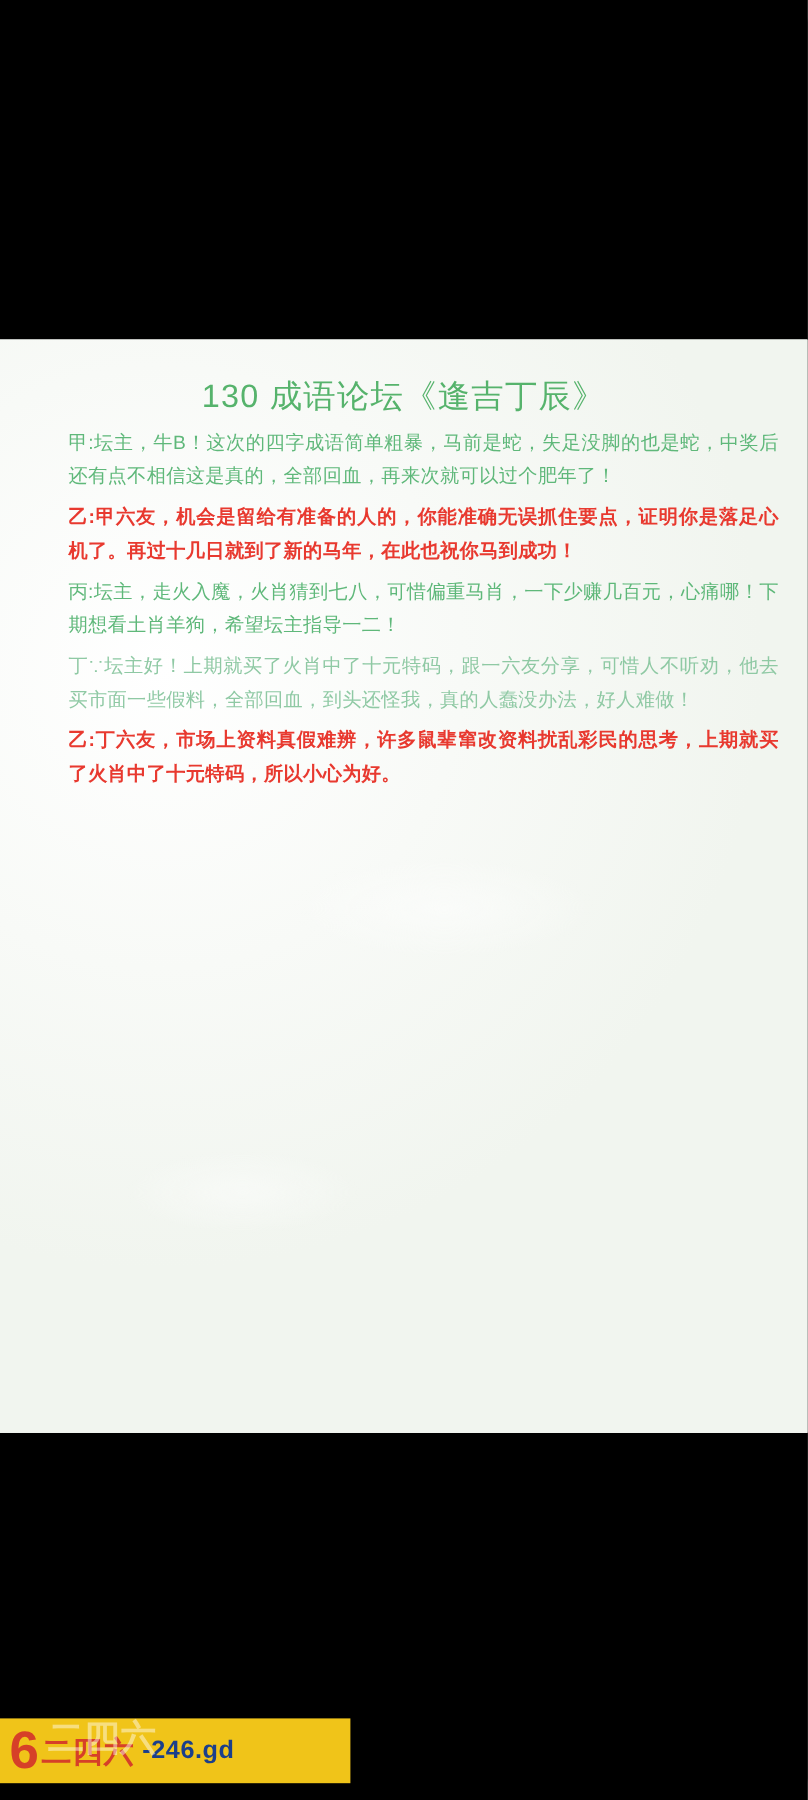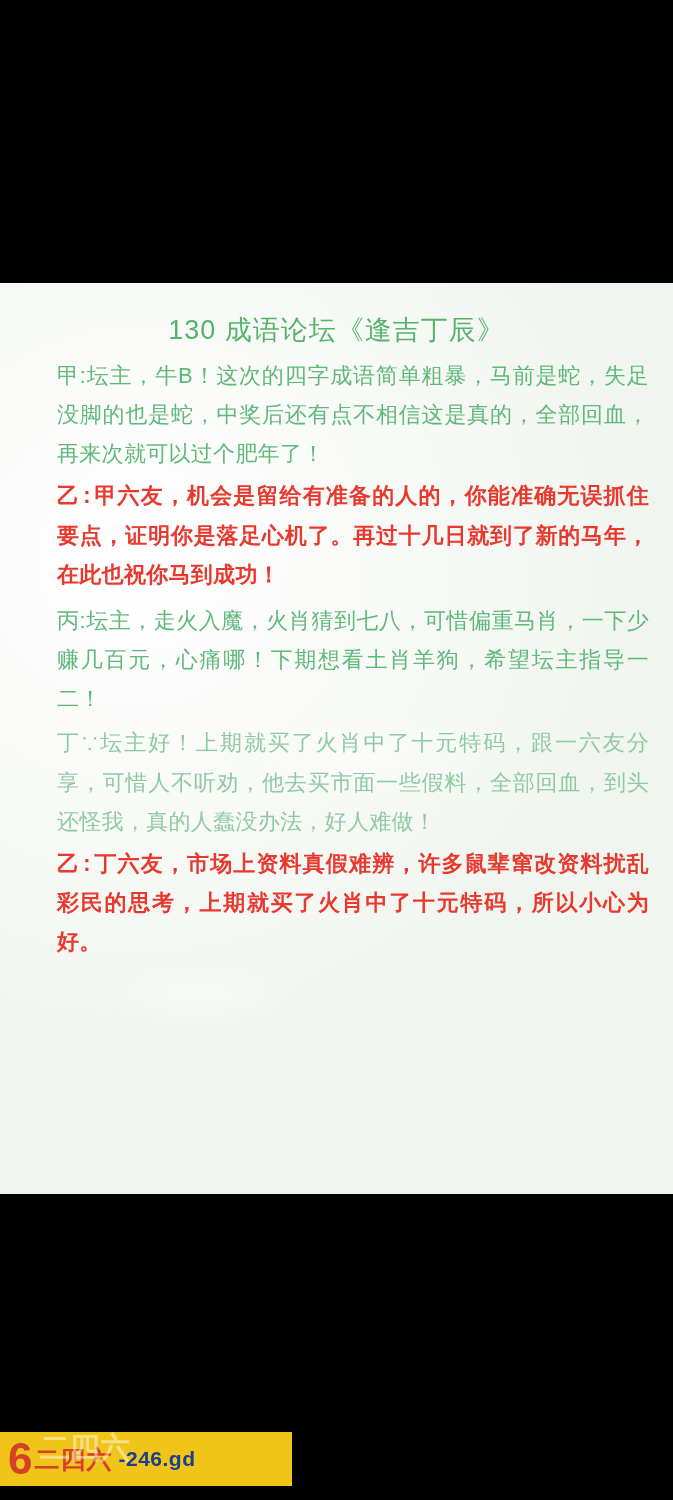--- a/index.html
+++ b/index.html
@@ -53,35 +53,34 @@
     padding-top: 29px;
     padding-bottom: 8px;
     font-family: "Liberation Sans", sans-serif;
     white-space: nowrap;
   }
   .body-wrap {
     position: relative;
     padding: 0 24px 0 57px;
   }
   .para {
-    font-size: 22px;
+    font-size: 16px;
     line-height: 1.78;
     margin: 0 0 5px 0;
     text-align: justify;
     text-justify: inter-ideograph;
     letter-spacing: .3px;
   }
   .para.green {
     color: #5fb87a;
     font-weight: 400;
   }
   .para.red {
     color: #e8392f;
     font-weight: bold;
-    font-family: Liberation Mono, monospace;
   }
   .para.pale {
     color: #8fc9a4;
     font-weight: 400;
   }
   .watermark-bar {
     position: absolute;
     left: 0;
     top: 1432px;
     width: 292px;

